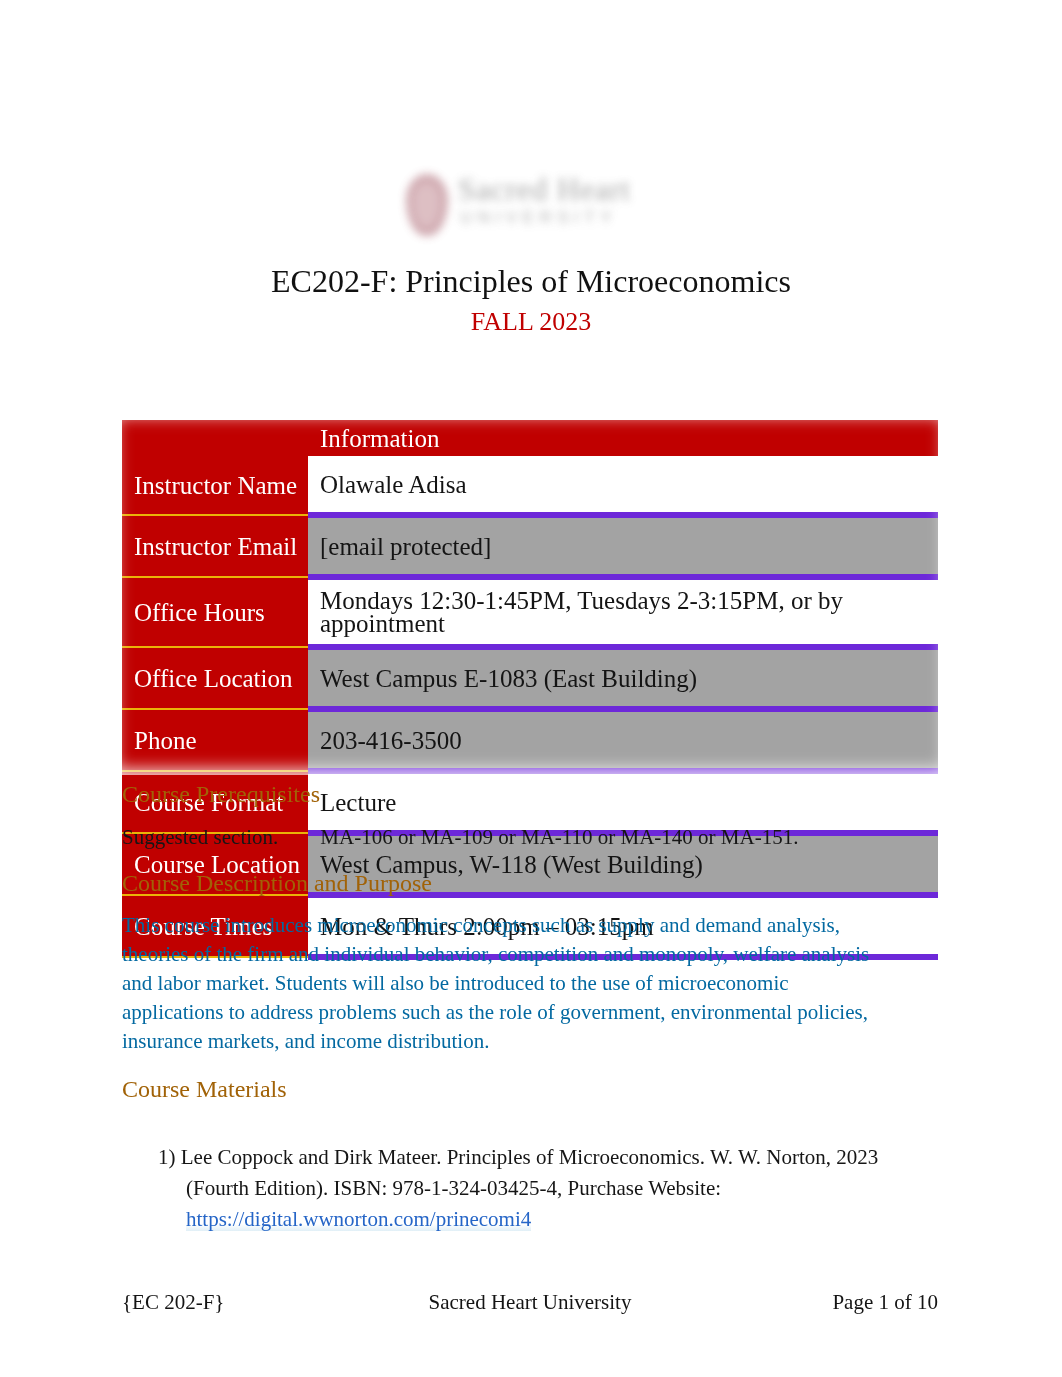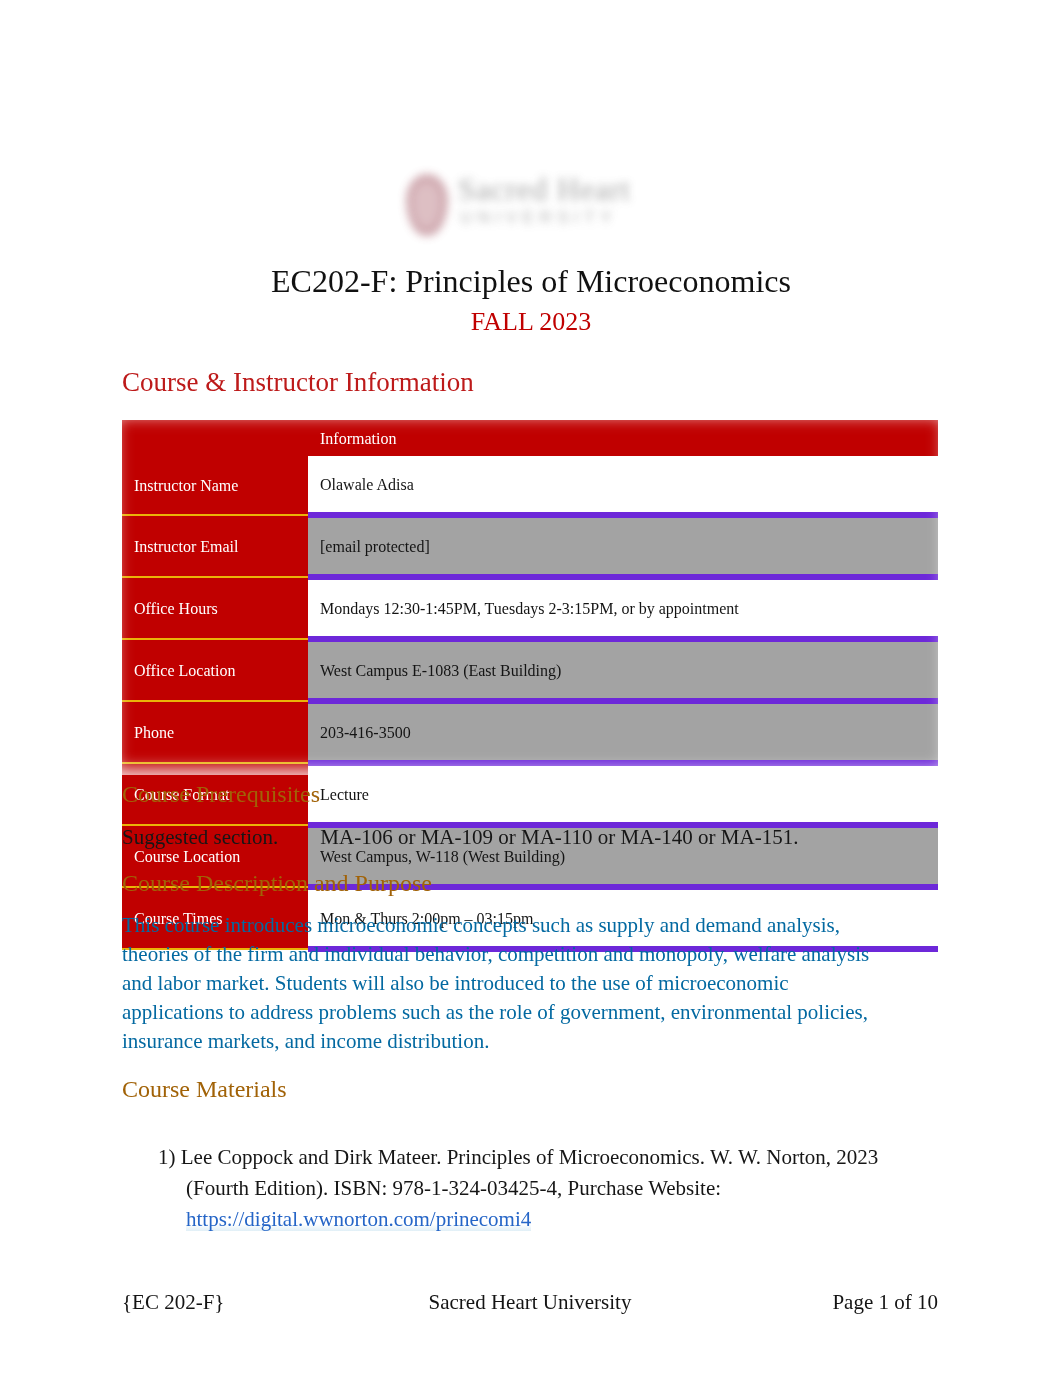--- a/index.html
+++ b/index.html
@@ -128,21 +128,21 @@
     width: 816px;
     table-layout: fixed;
   }
   .info-table col.c-label { width: 186px; }
   .info-table col.c-value { width: 630px; }
 
   .info-table th,
   .info-table td {
     padding: 0;
     vertical-align: middle;
-    font-size: 16px;
+    font-size: 25px;
     line-height: 23px;
   }
   .hdr-left {
     background: #c00000;
     height: 36px;
   }
   .hdr-right {
     background: #c00000;
     color: #ffffff;
     height: 36px;
@@ -238,21 +238,20 @@
 
   <div class="logo-wrap">
     <div class="logo-shield"></div>
     <div class="logo-name">Sacred Heart</div>
     <div class="logo-sub">UNIVERSITY</div>
   </div>
 
   <div class="doc-title">EC202-F: Principles of Microeconomics</div>
   <div class="doc-subtitle">FALL 2023</div>
 
-  <div class="h-red" style="top:366px;">Course &amp; Instructor Information</div>
 
   <div class="info-table-wrap">
     <table class="info-table">
       <colgroup>
           <col class="c-label">
           <col class="c-value">
         </colgroup>
       <thead>
         <tr>
           <th class="hdr-left"></th>

